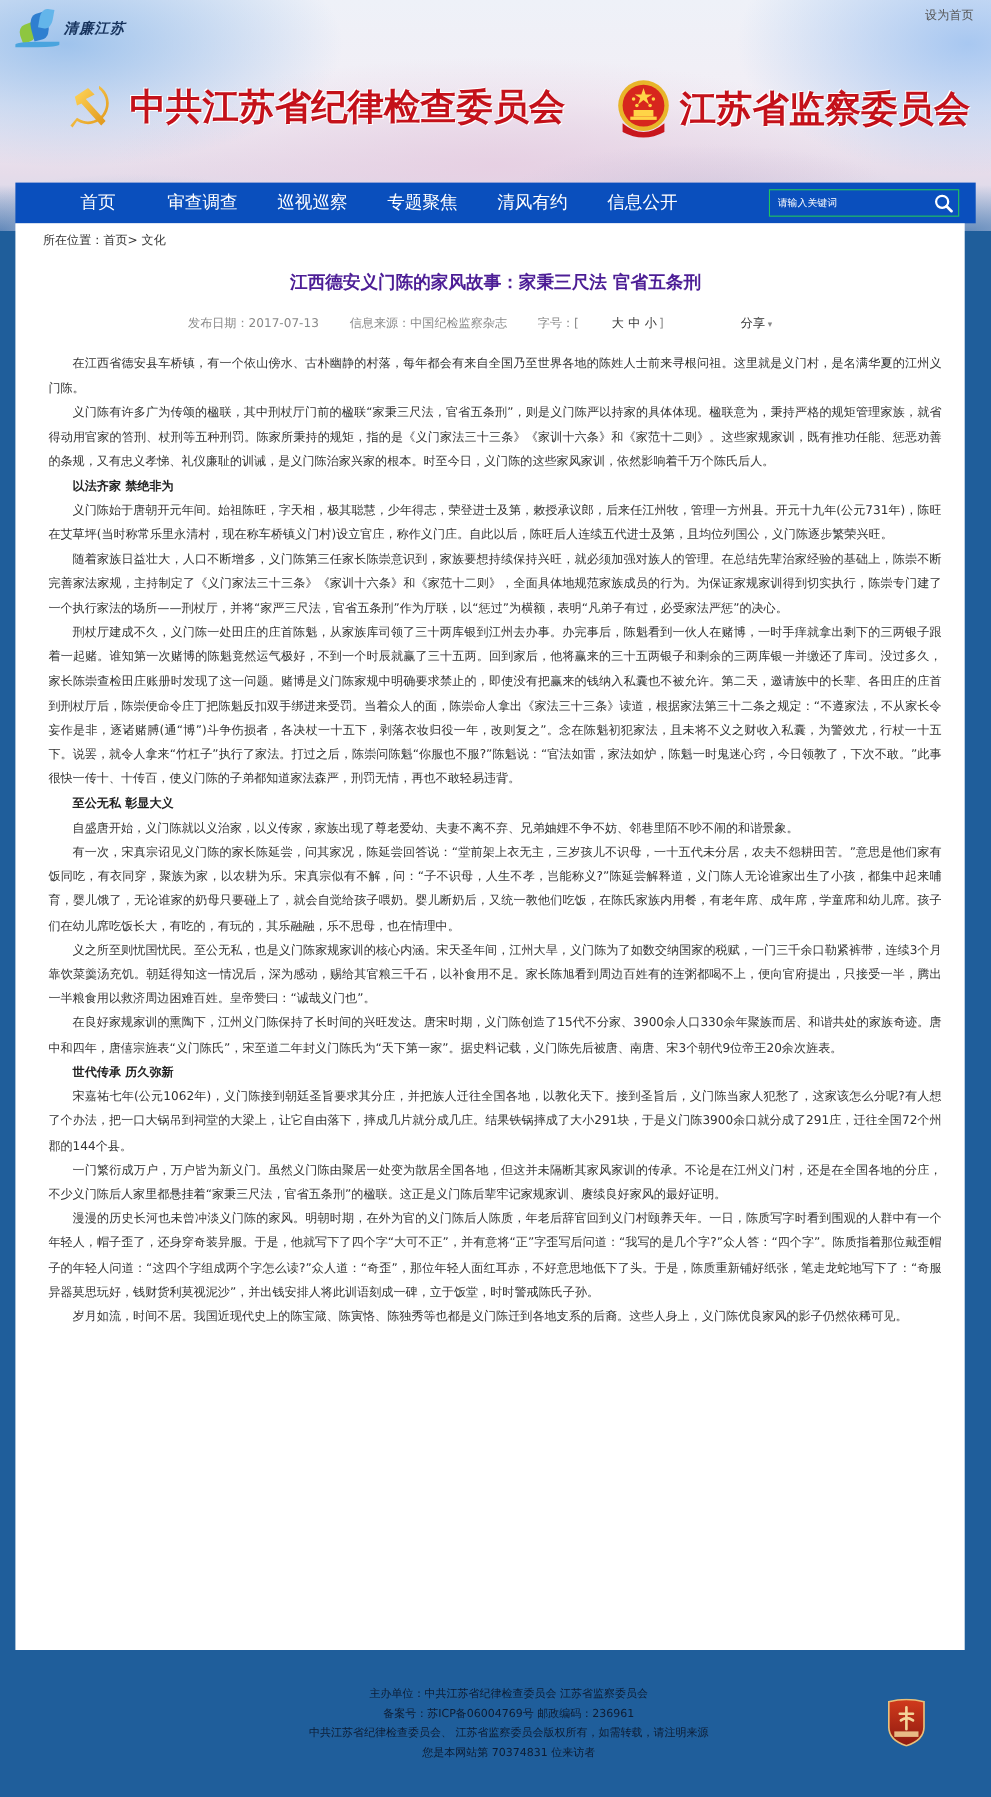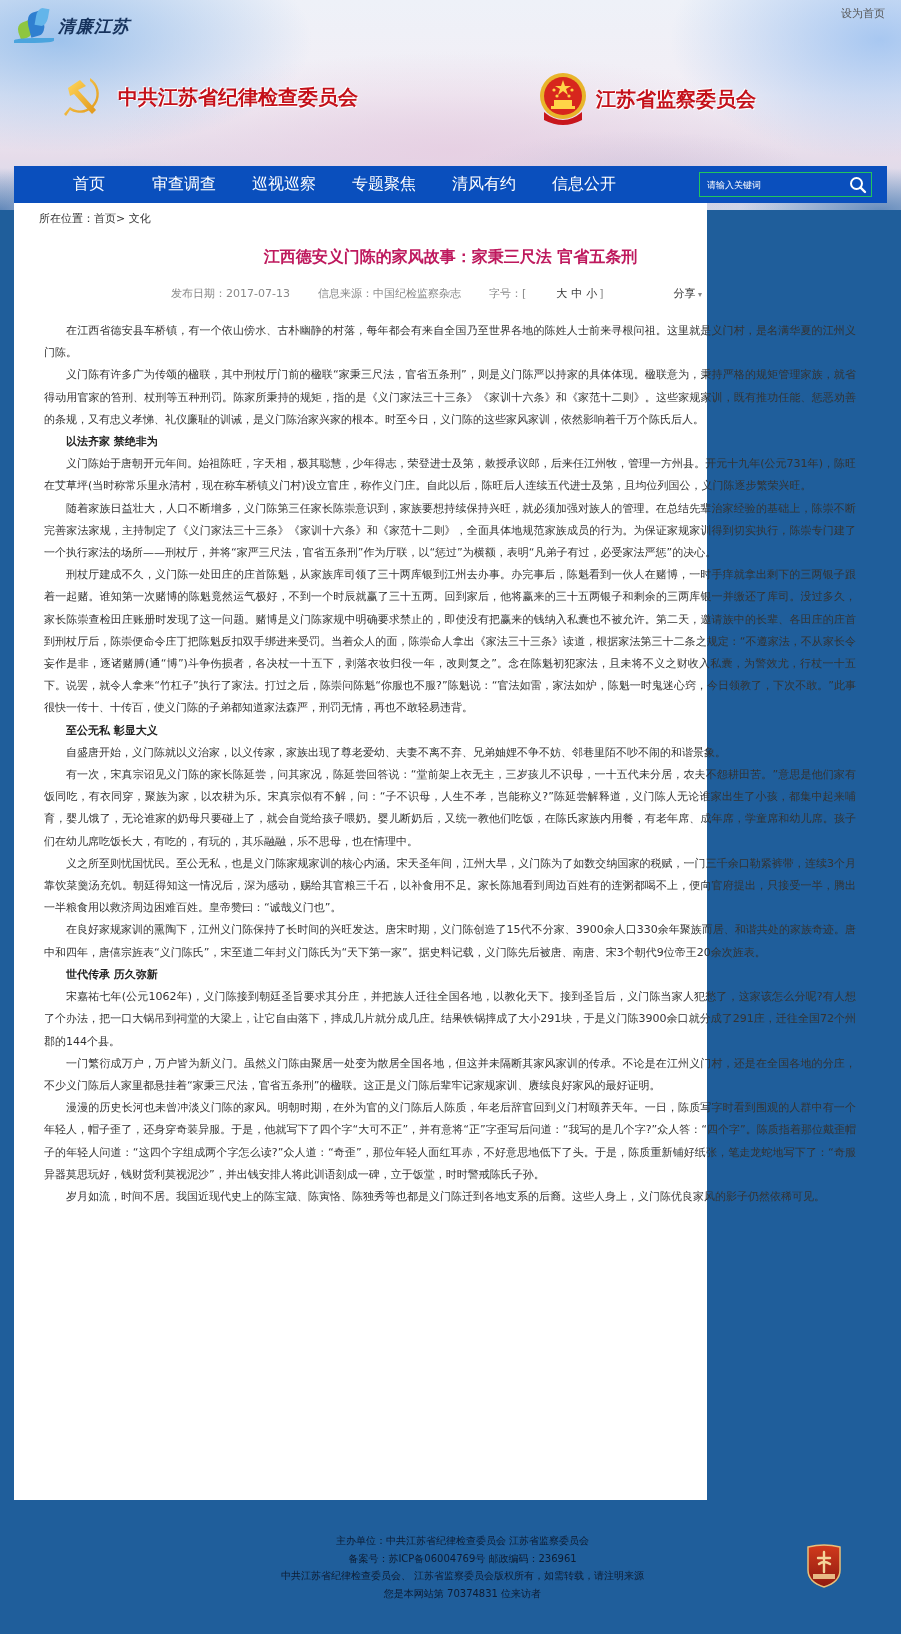--- a/index.html
+++ b/index.html
@@ -25,42 +25,42 @@
       radial-gradient(ellipse 200px 60px at 880px 100px, rgba(60,110,170,0.7), rgba(60,110,170,0) 70%),
       radial-gradient(ellipse 140px 60px at 0px 100px, rgba(60,110,170,0.8), rgba(60,110,170,0) 70%);
   }
   .site-logo { position: absolute; left: 14px; top: 8px; display: flex; align-items: center; }
   .site-logo .wing { width: 40px; height: 36px; position: relative; }
   .site-logo .wing span { position: absolute; display: block; border-radius: 50% 0 50% 0; }
   .site-logo .w1 { left: 4px; top: 14px; width: 14px; height: 16px; background: #8ec640; transform: rotate(-20deg); }
   .site-logo .w2 { left: 14px; top: 4px; width: 16px; height: 24px; background: #2f7fd0; transform: rotate(-15deg); }
   .site-logo .w3 { left: 22px; top: 0px; width: 12px; height: 18px; background: #63b5ea; transform: rotate(10deg); }
   .site-logo .wave { position: absolute; left: 0; top: 30px; width: 40px; height: 5px; border-radius: 50%; background: #4aa4de; }
-  .site-logo-text { font-family: "DejaVu Serif", serif; font-size: 17px; color: #16325c; font-style: italic; font-weight: bold; margin-left: 4px; letter-spacing: 1px; }
+  .site-logo-text { font-family: "DejaVu Serif", serif; font-size: 13px; color: #16325c; font-style: italic; font-weight: bold; margin-left: 4px; letter-spacing: 1px; }
   .set-home { position: absolute; right: 16px; top: 6px; font-size: 11px; color: #555; text-decoration: none; }
 
   .org { position: absolute; top: 72px; display: flex; align-items: center; }
   .org-left { left: 60px; }
-  .org-right { left: 538px; }
-  .org-title { font-family: "DejaVu Serif", "Liberation Serif", serif; font-weight: bold; font-size: 20px; color: #c4111a; margin-left: 8px; letter-spacing: 0px; text-shadow: 1px 1px 0 #fff, -1px -1px 0 #fff; }
+  .org-right { left: 560px; }
+  .org-title { font-family: "DejaVu Serif", "Liberation Serif", serif; font-weight: bold; font-size: 33px; color: #c4111a; margin-left: 8px; letter-spacing: 0px; text-shadow: 1px 1px 0 #fff, -1px -1px 0 #fff; }
   .party-emblem { width: 50px; height: 50px; position: relative; }
   .emblem { width: 50px; height: 54px; position: relative; }
 
   .nav { position: absolute; left: 14px; top: 166px; width: 873px; height: 37px; background: #0a4fbd; display: flex; align-items: center; }
   .nav-item { color: #fff; font-size: 16px; text-decoration: none; display: block; text-align: center; width: 100px; }
   .nav-item:first-child { margin-left: 30px; width: 90px; }
   .search { position: absolute; right: 15px; top: 6px; width: 173px; height: 25px; border: 1px solid #22c55e; display: flex; align-items: center; }
   .search input { background: transparent; border: none; outline: none; color: #fff; font-size: 9px; padding-left: 7px; width: 140px; font-family: "DejaVu Sans", sans-serif; }
   .search input::placeholder { color: #fff; }
   .search-btn { position: absolute; right: 4px; top: 3px; width: 18px; height: 18px; cursor: pointer; }
 
-  .content { position: absolute; left: 14px; top: 203px; width: 693px; height: 1297px; background: #fff; }
+  .content { position: absolute; left: 14px; top: 203px; width: 863px; height: 1297px; background: #fff; }
   .breadcrumb { position: absolute; left: 25px; top: 8px; font-size: 11px; color: #333; }
   .breadcrumb a { color: #333; text-decoration: none; }
-  .article-title { position: absolute; left: 0; width: 873px; top: 44px; text-align: center; font-size: 16px; font-weight: bold; color: #be185d; }
+  .article-title { position: absolute; left: 0; width: 873px; top: 44px; text-align: center; font-size: 16px; font-weight: bold; color: #4c1d95; }
   .meta { position: absolute; left: 0; width: 873px; top: 83px; font-size: 11px; color: #888; display: flex; justify-content: center; align-items: center; }
   .meta span { margin-right: 28px; }
   .meta .font-size a { color: #333; text-decoration: none; margin: 0 2px; }
   .meta .share { color: #333; margin-left: 14px; }
   .meta .share::after { content: " ▾"; font-size: 8px; color: #888; }
 
   .article-body { position: absolute; left: 30px; top: 117px; width: 812px; font-size: 11px; color: #333; line-height: 22.2px; text-align: justify; }
   .article-body p { text-indent: 2em; }
   .article-body p.subhead { font-weight: bold; color: #222; }
 

